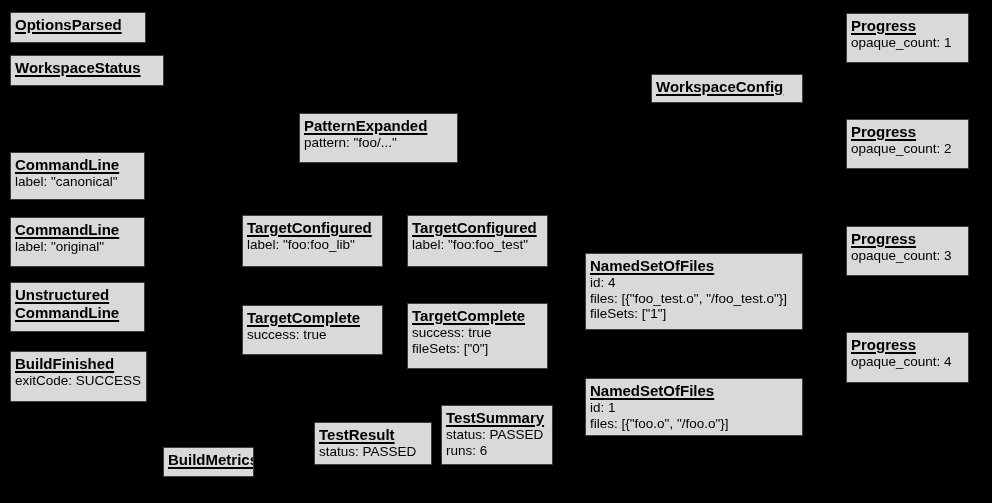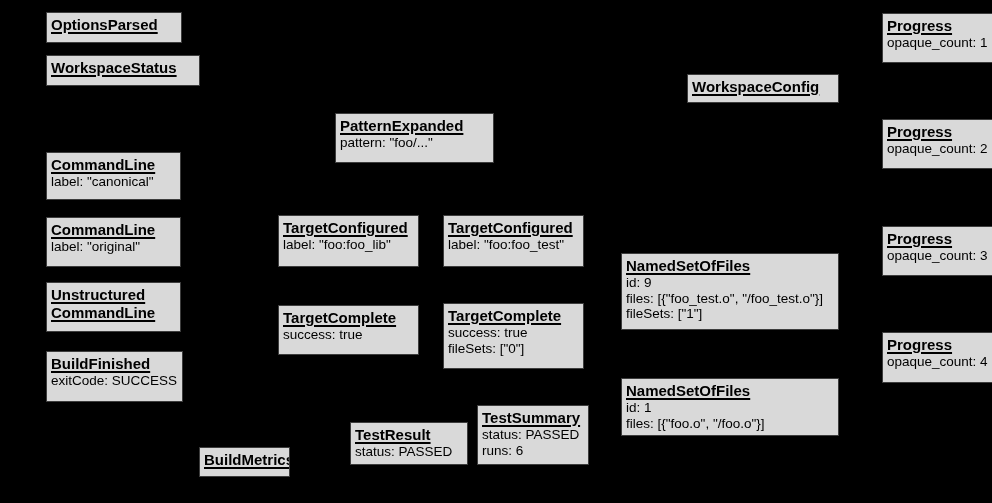--- a/index.html
+++ b/index.html
@@ -18,21 +18,20 @@
     font-family: "Liberation Sans", sans-serif;
   }
   .diagram { position: absolute; inset: 0; }
   .box {
     position: absolute;
     background: var(--box-fill);
     border: 1.5px solid var(--box-border);
     color: var(--text);
     padding: 3px 3px 0 4px;
     overflow: hidden;
-    margin-left: 36px;
   }
   .box-title {
     font-size: 15px;
     font-weight: bold;
     line-height: 18px;
     text-decoration: underline;
     text-decoration-thickness: 1.5px;
     text-underline-offset: 2px;
   }
   .box-line {
@@ -117,21 +116,21 @@
     <div class="box-line">runs: 6</div>
   </div>
 
   <div class="box" style="left:651px;top:74px;width:152px;height:29px">
     <div class="box-title">WorkspaceConfig</div>
   </div>
 
 
   <div class="box" style="left:585px;top:253px;width:218px;height:77px">
     <div class="box-title">NamedSetOfFiles</div>
-    <div class="box-line">id: 9</div>
+    <div class="box-line">id: 4</div>
     <div class="box-line">files: [{"foo_test.o", "/foo_test.o"}]</div>
     <div class="box-line">fileSets: ["1"]</div>
   </div>
 
   <div class="box" style="left:585px;top:378px;width:218px;height:58px">
     <div class="box-title">NamedSetOfFiles</div>
     <div class="box-line">id: 1</div>
     <div class="box-line">files: [{"foo.o", "/foo.o"}]</div>
   </div>
 

